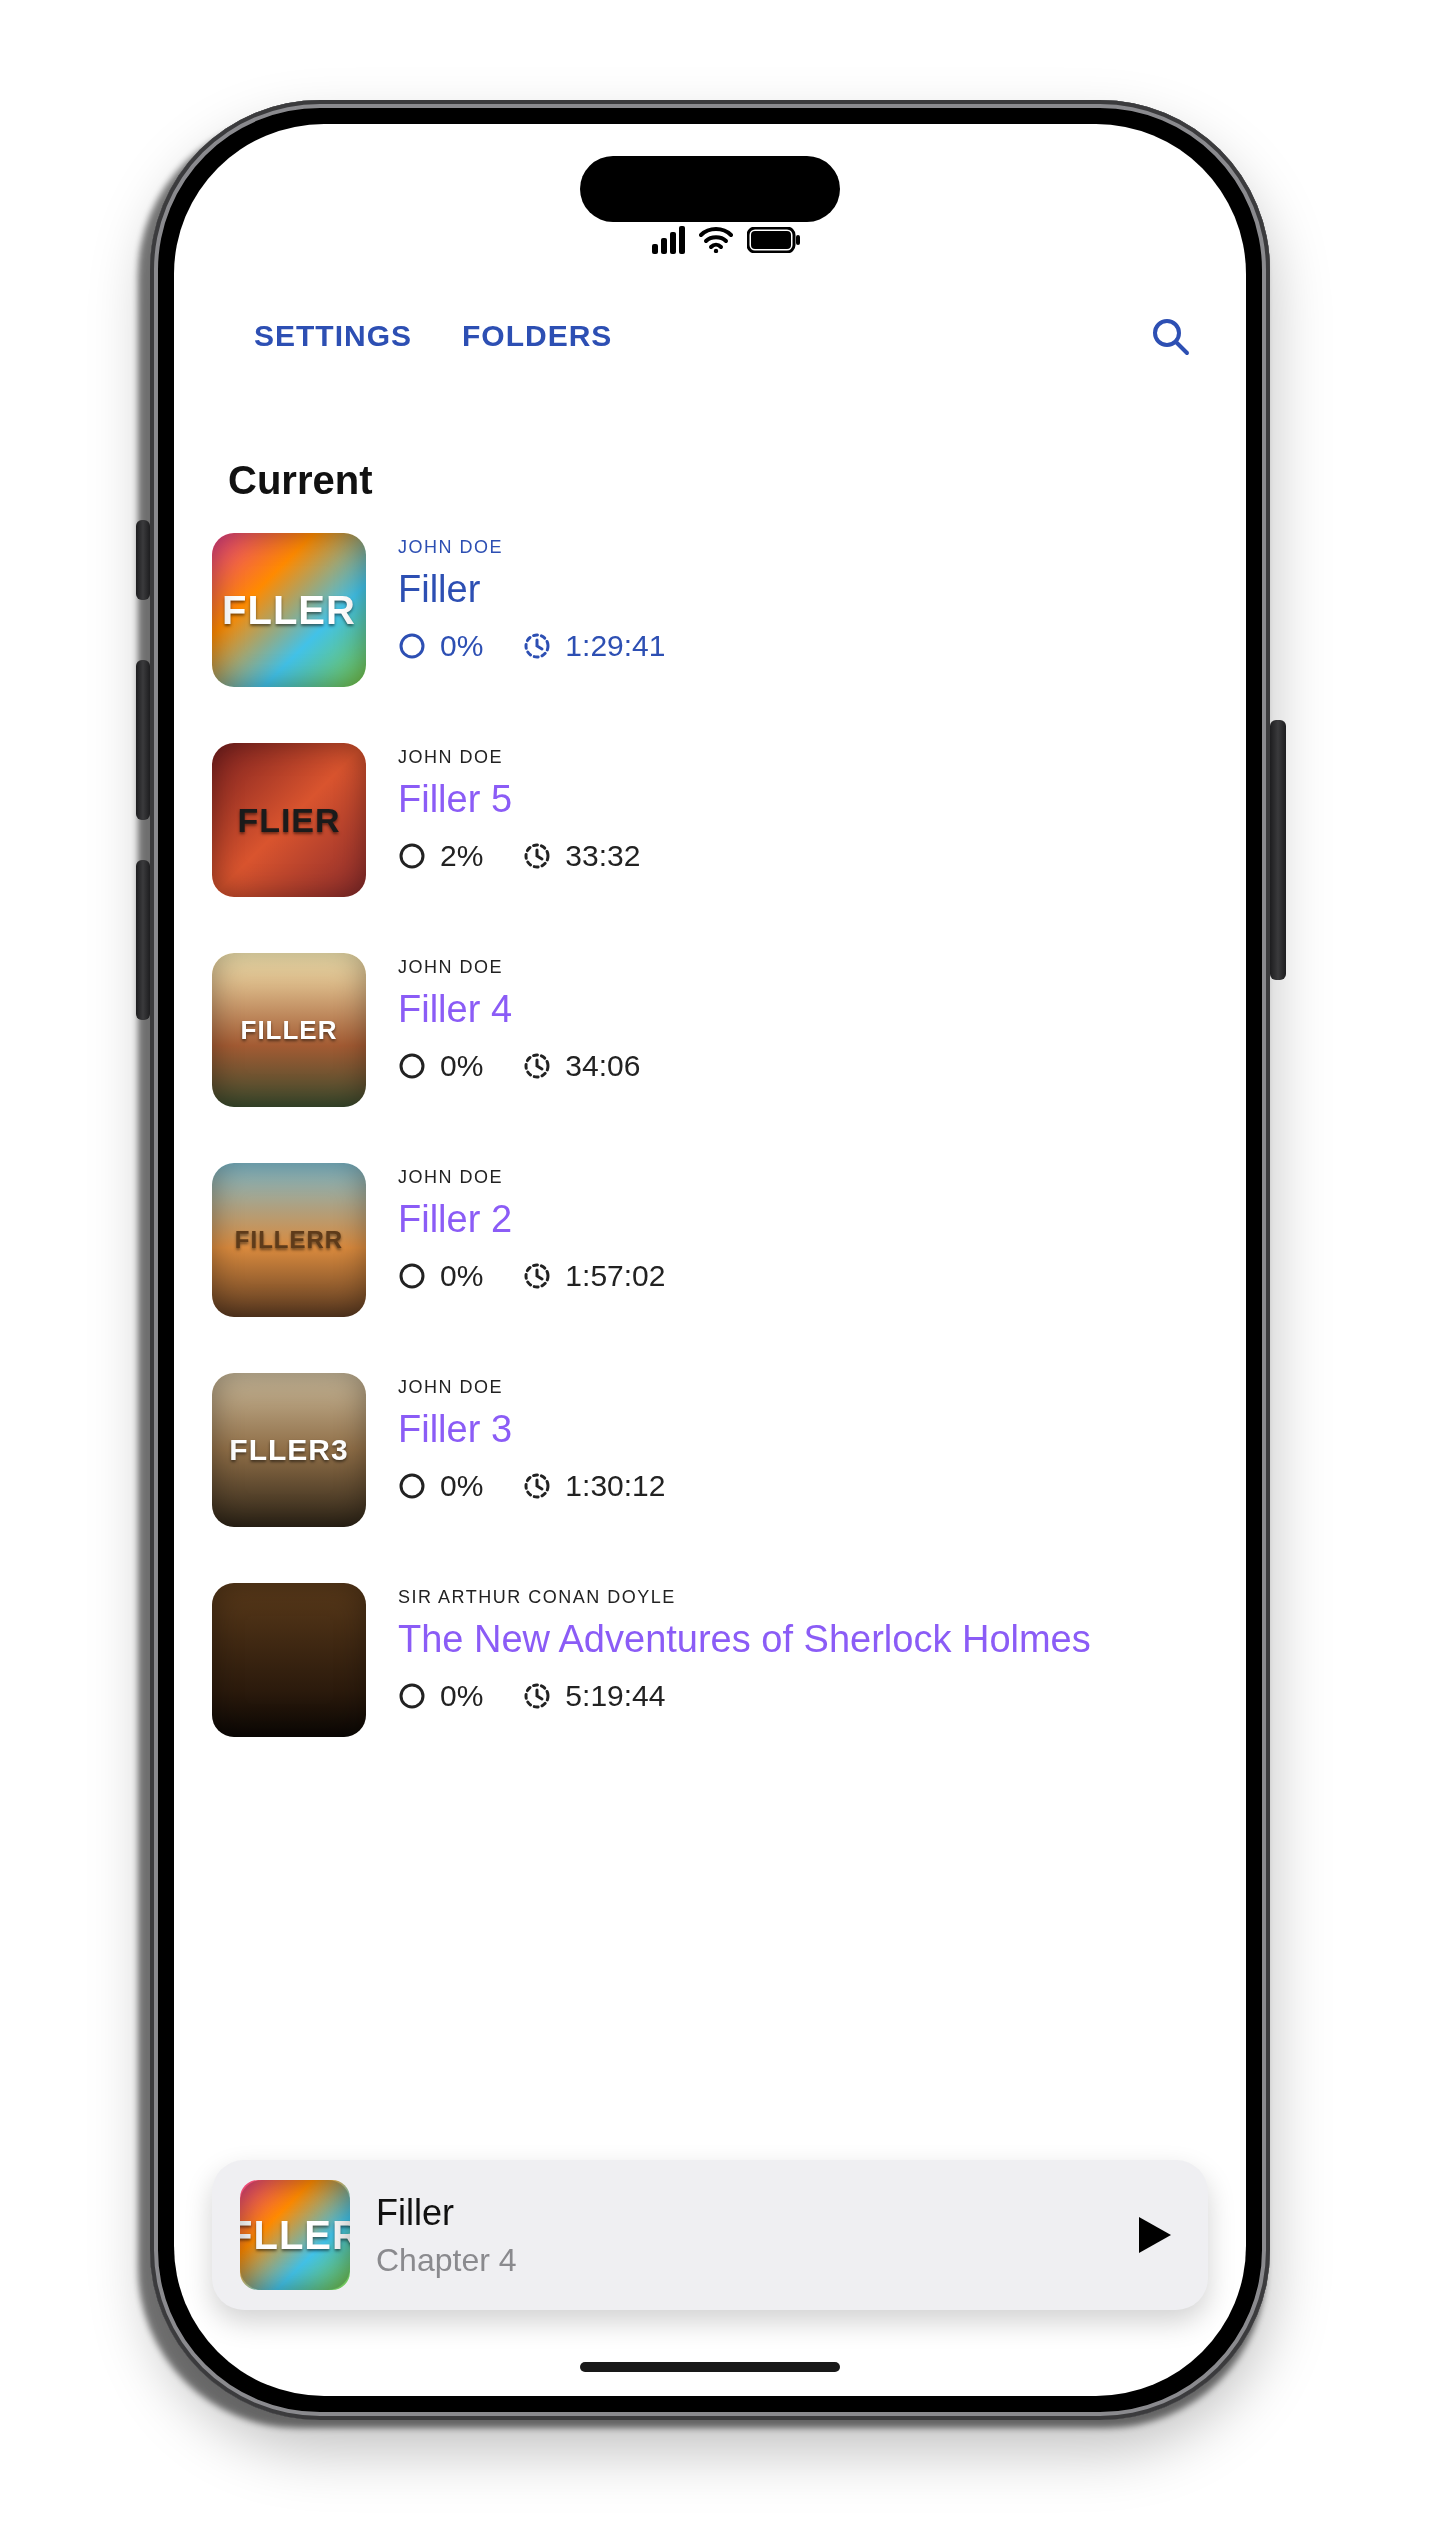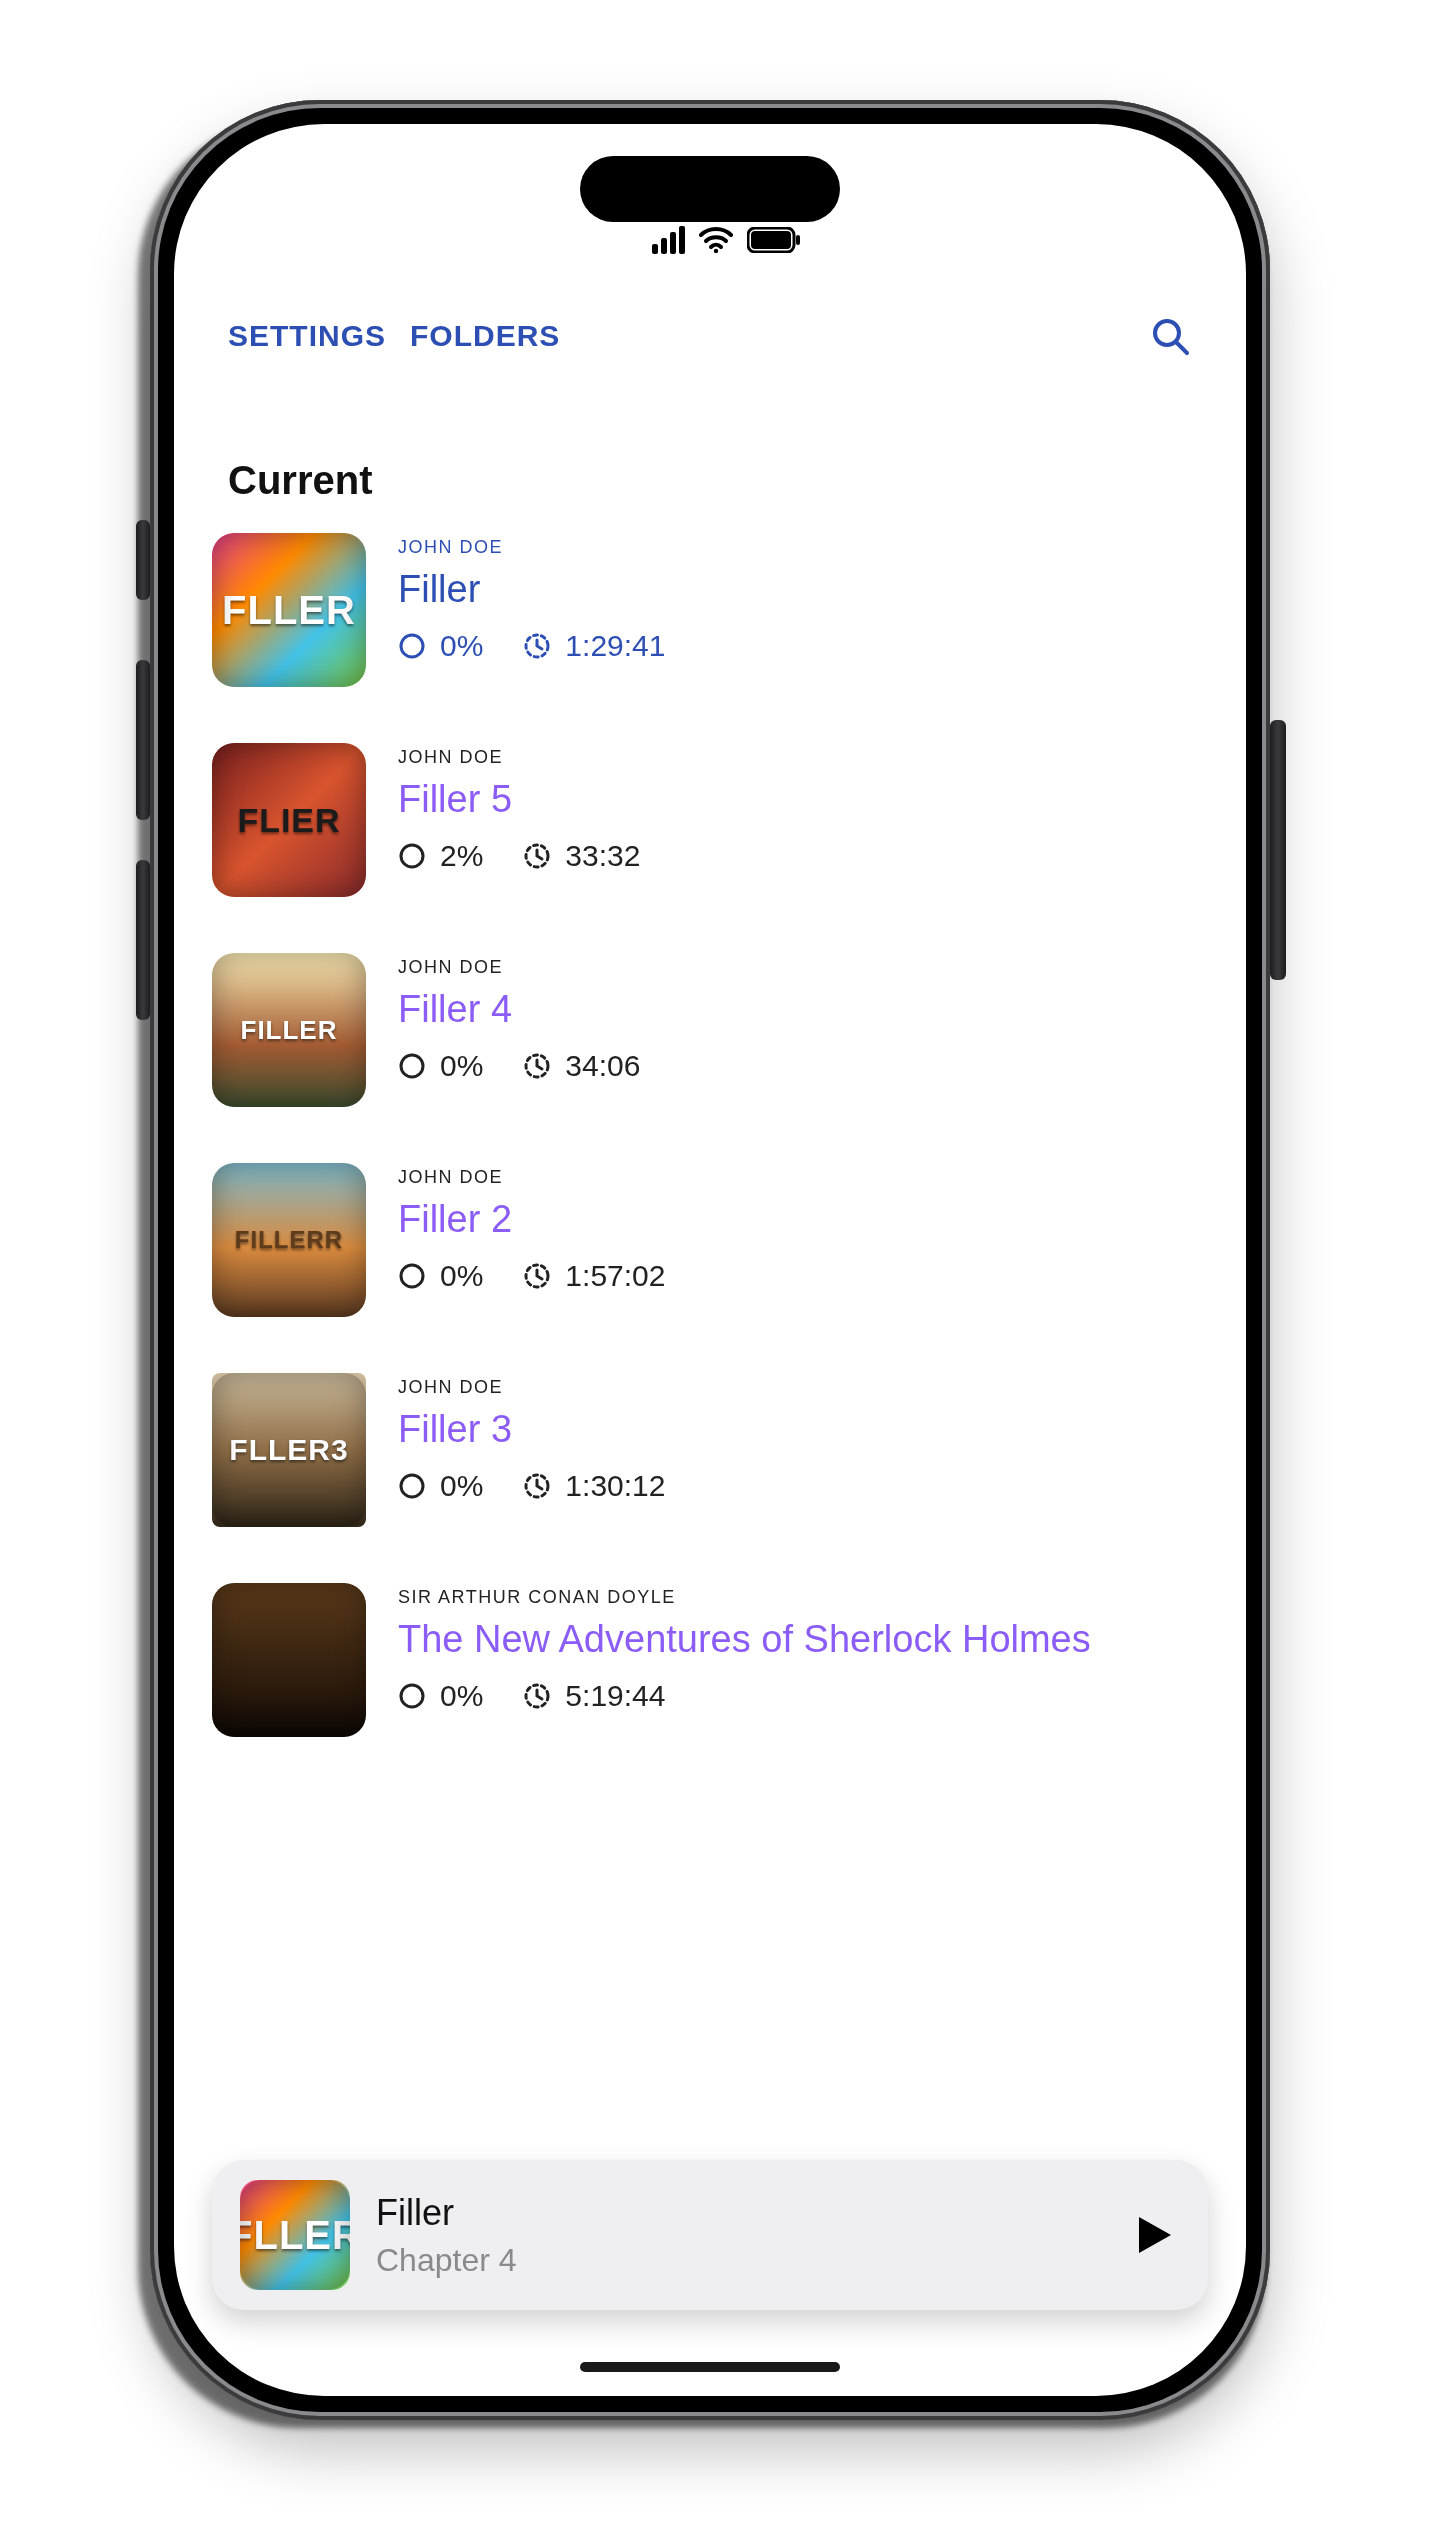--- a/index.html
+++ b/index.html
@@ -88,22 +88,22 @@
 
   
   .app {
     position: absolute;
     top: 150px; left: 0; right: 0; bottom: 0;
     display: flex; flex-direction: column;
   }
 
   .topbar {
     display: flex; align-items: center;
-    padding: 40px 54px 30px 54px;
-    gap: 24px;
+    padding: 40px 54px 30px 80px;
+    gap: 50px;
   }
   .topbar .link {
     color: #2d4fb3;
     font-size: 30px;
     font-weight: 700;
     letter-spacing: 1px;
     cursor: pointer;
   }
   .topbar .spacer { flex: 1; }
   .topbar .search-btn {
@@ -148,21 +148,21 @@
   }
   .cover::after{ 
     content:""; position:absolute; inset:0;
     box-shadow: inset 0 0 30px rgba(0,0,0,.35);
     border-radius:22px;
   }
   .cov0{ background: linear-gradient(135deg,#e83e8c,#ff8a00,#42c2e8,#7ac943); font-size:40px; }
   .cov1{ background: linear-gradient(135deg,#7a1f1f,#d9542e,#8a2b2b); color:#1b1b1b; font-size:34px; }
   .cov2{ background: linear-gradient(180deg,#f6e7b2,#a35b33 60%,#3b4c2e); font-size:26px; }
   .cov3{ background: linear-gradient(180deg,#7fb9c9,#d98a3e 55%,#5b3a21); font-size:24px; color:#5e3b1a; }
-  .cov4{ background: linear-gradient(180deg,#c9b99a,#8f6e47 50%,#2d2417); font-size:30px;border-radius:8px; }
+  .cov4{ background: linear-gradient(180deg,#c9b99a,#8f6e47 50%,#2d2417); font-size:30px; }
   .cov5{ background: linear-gradient(180deg,#5a3a1a,#2b1a0c 70%,#0b0704); font-size:18px; color:#e6c77a; }
 
   .meta { display:flex; flex-direction:column; gap:10px; padding-top:4px; }
   .author {
     font-size: 18px;
     font-weight: 400;
     letter-spacing: 1.5px;
     color:#222;
   }
   .title {

